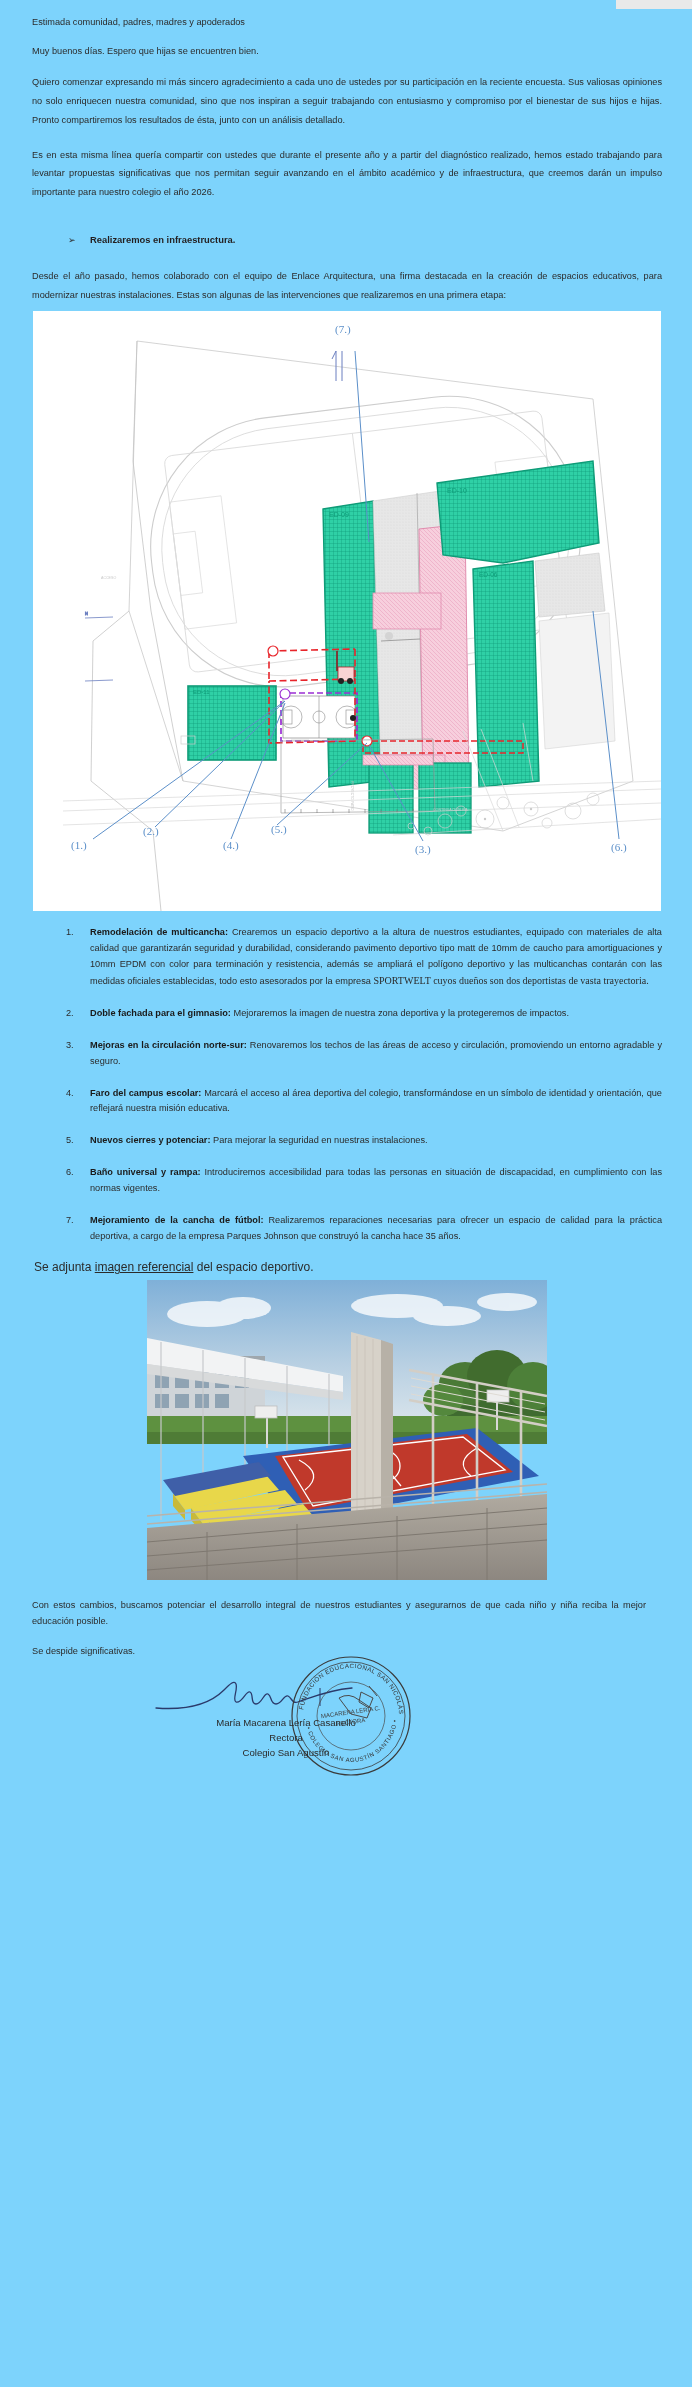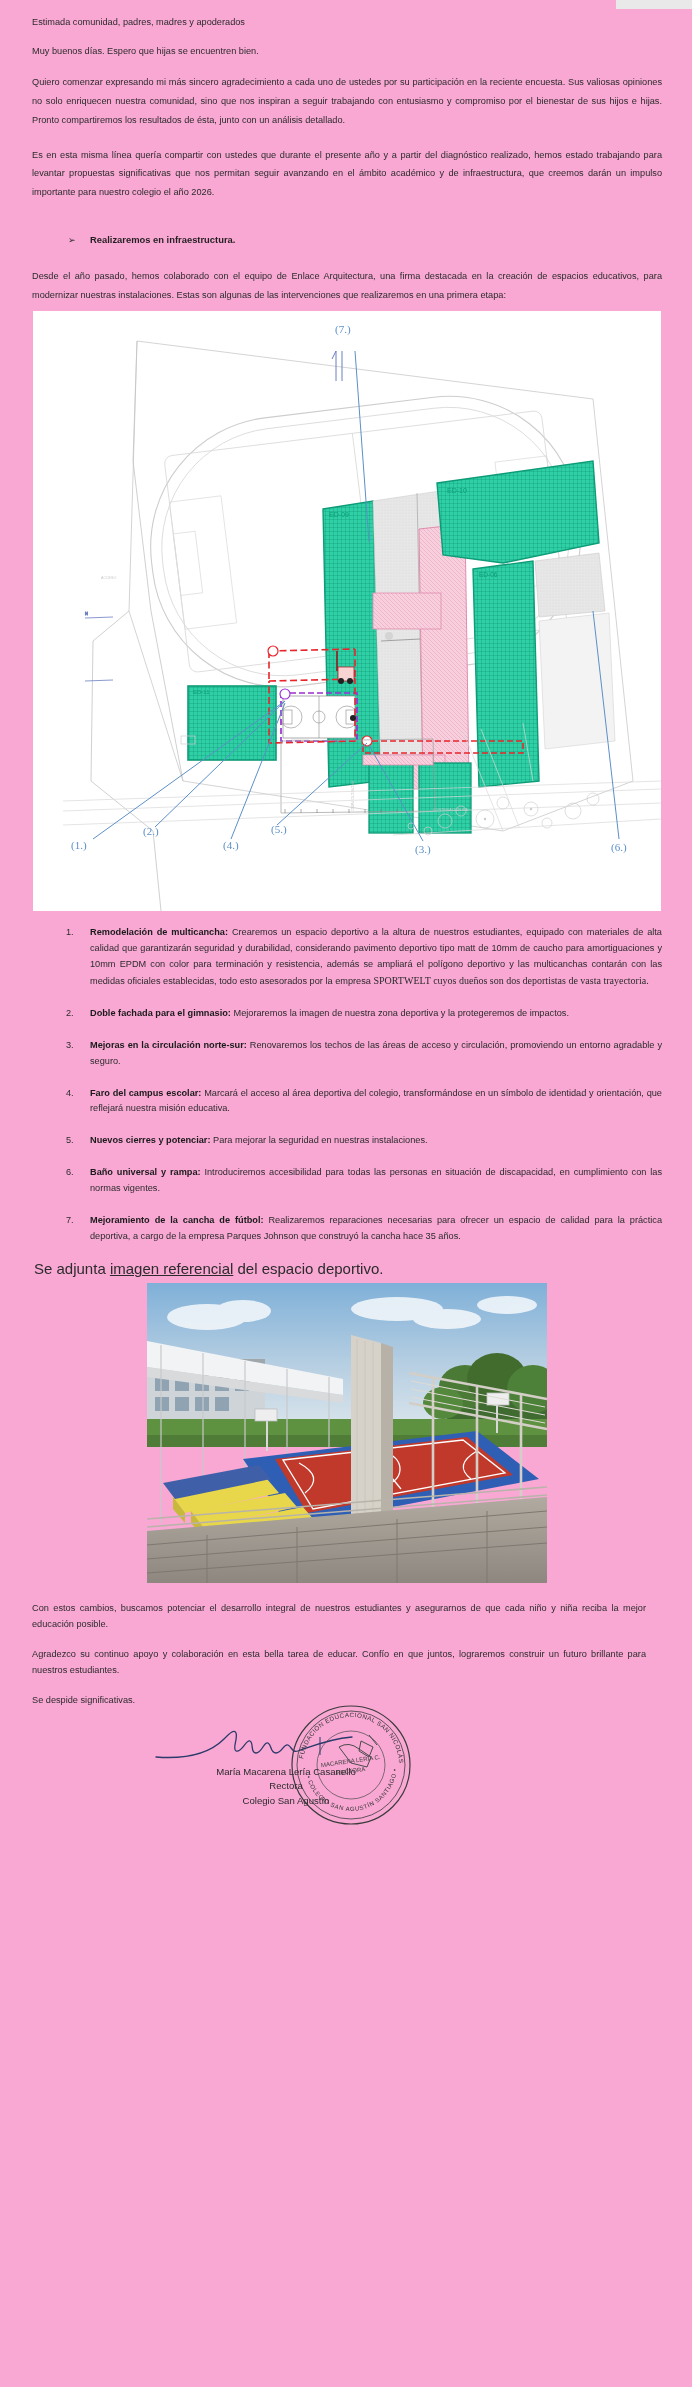--- a/index.html
+++ b/index.html
@@ -8,21 +8,21 @@
     width: 692px;
     background: #ffffff;
     font-family: "Liberation Sans", sans-serif;
     color: #231f20;
   }
   .page {
     width: 692px;
     min-height: 2387px;
     position: relative;
     padding: 0;
-    background: #f9a8d4;
+    background: #7dd3fc;
   }
   .corner-mark {
     position: absolute;
     top: 0; right: 0;
     width: 76px; height: 9px;
     background: #e9e9e9;
   }
   .body-wrap { padding: 14px 30px 0 32px; }
 
   p.para {
@@ -88,21 +88,21 @@
     position: absolute;
     left: 34px;
     top: 0;
     font-size: 9.2px;
     color: #2b2b2b;
   }
   ol.items > li b { font-weight: bold; color: #1a1a1a; }
   .serif-run { font-family: "Liberation Serif", serif; font-size: 10px; }
 
   .adjunta {
-    font-size: 15px;
+    font-size: 12px;
     margin: 10px 0 6px 0;
     padding-left: 2px;
     color: #2b2b2b;
   }
   .adjunta u { text-decoration: underline; }
 
   
   .photo-wrap { text-align: center; margin: 4px 0 14px 0; }
   .photo {
     position: relative;
@@ -504,21 +504,20 @@
             <line x1="0" y1="244" x2="400" y2="212"></line>
           </g>
         </svg>
       </div>
     </div>
 
   </div>
 
   <div class="closing">
     <p>Con estos cambios, buscamos potenciar el desarrollo integral de nuestros estudiantes y asegurarnos de que cada niño y niña reciba la mejor educación posible.</p>
-    <p>Agradezco su continuo apoyo y colaboración en esta bella tarea de educar. Confío en que juntos, lograremos construir un futuro brillante para nuestros estudiantes.</p>
     <p class="nojust">Se despide significativas.</p>
 
     <div class="sign-block">
       <svg class="sign-svg" width="210" height="70" viewBox="0 0 210 70">
         <path d="M4,48 C30,50 56,46 72,30 C78,24 82,20 84,24 C86,30 80,40 84,42 C90,44 94,30 98,32 C102,34 98,44 104,44 C110,44 112,32 116,34 C120,36 118,44 124,44 C130,44 132,34 136,36 C140,38 140,44 146,42 C158,38 176,30 200,28" fill="none" stroke="#2b3a6b" stroke-width="1.3" stroke-linecap="round"></path>
         <line x1="168" y1="28" x2="168" y2="46" stroke="#2b3a6b" stroke-width="1"></line>
       </svg>
 
       <svg class="stamp-svg" width="128" height="128" viewBox="0 0 128 128">
         <circle cx="64" cy="64" r="59" fill="none" stroke="#3a3a3a" stroke-width="1.2"></circle>

